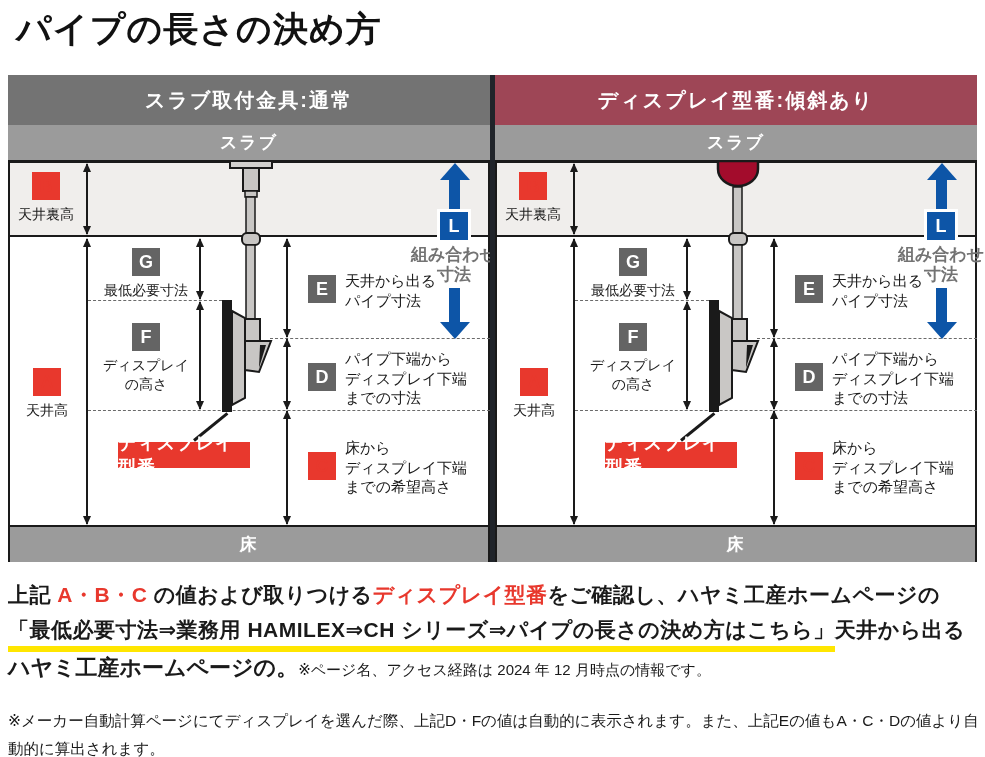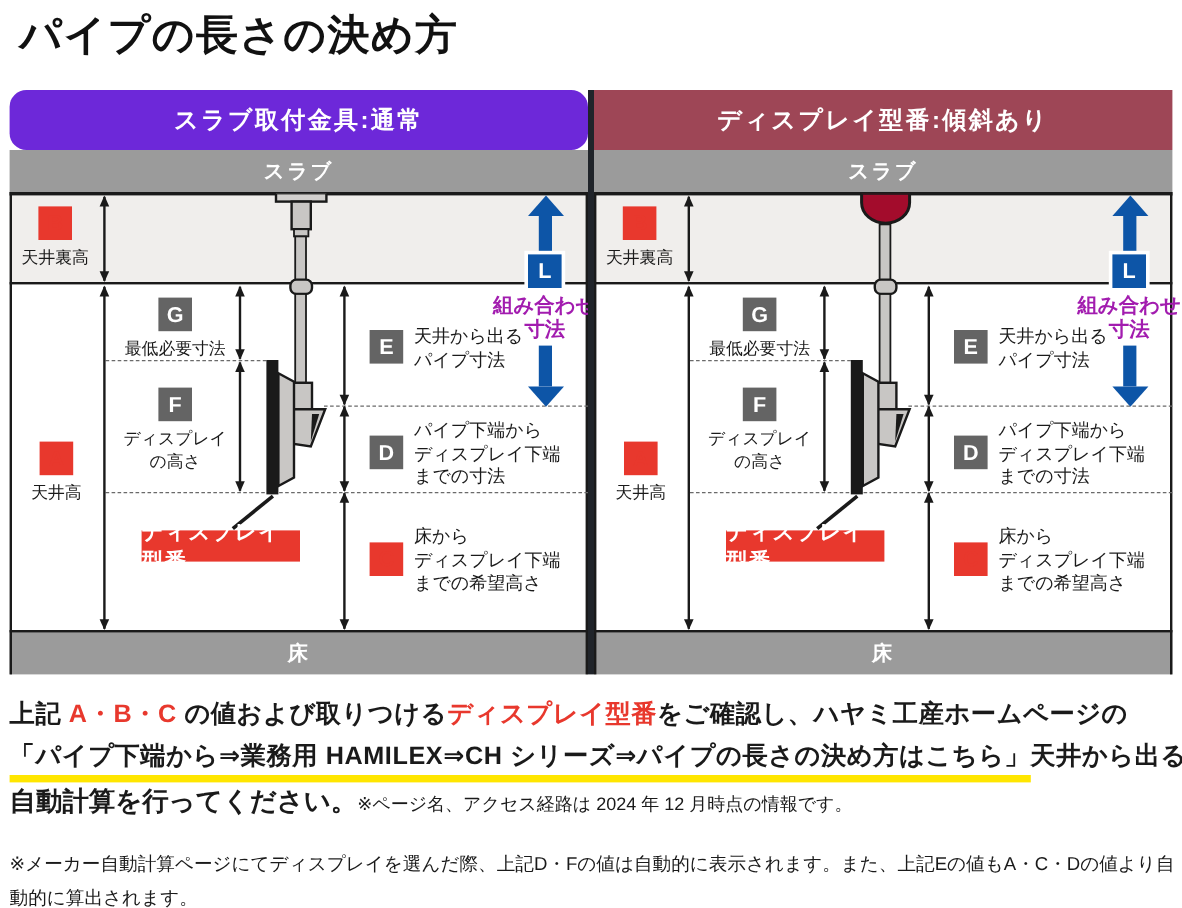--- a/index.html
+++ b/index.html
@@ -10,21 +10,21 @@
   .abs{position:absolute;}
   
   #title{left:16px;top:6px;font-size:35px;font-weight:900;letter-spacing:1px;color:#111;}
   
   .panel{position:absolute;top:75px;width:482px;height:487px;}
   #panelL{left:8px;}
   #panelR{left:495px;}
   #divider{left:490px;top:75px;width:5px;height:487px;background:#20242a;}
   .phead{position:absolute;left:0;top:0;width:100%;height:50px;color:#fff;font-size:20px;
          font-weight:bold;letter-spacing:2px;display:flex;align-items:center;justify-content:center;}
-  #panelL .phead{background:#6d28d9;border-radius:14px;}
+  #panelL .phead{background:#737373;}
   #panelR .phead{background:#9e4656;}
   .slab{position:absolute;left:0;top:50px;width:100%;height:35px;background:#9b9b9b;
         border-bottom:3px solid #1a1a1a;box-sizing:content-box;color:#fff;font-size:17px;
         font-weight:bold;letter-spacing:2px;display:flex;align-items:center;justify-content:center;}
   .ceil{position:absolute;left:0;top:88px;width:100%;height:72px;background:#f0eeec;
         border-bottom:2px solid #1a1a1a;}
   .floorbar{position:absolute;left:0;top:450px;width:100%;height:37px;background:#9b9b9b;
         border-top:2px solid #1a1a1a;box-sizing:border-box;color:#fff;font-size:17px;
         font-weight:bold;letter-spacing:2px;display:flex;align-items:center;justify-content:center;}
   .sideline{position:absolute;top:85px;width:2px;height:402px;background:#1a1a1a;}
@@ -37,21 +37,21 @@
   .av::after{bottom:-1px;border-top:9px solid #1a1a1a;}
   .dash{position:absolute;height:0;border-top:1.5px dashed #6a6a6a;}
   
   .sq{position:absolute;width:28px;height:28px;display:flex;align-items:center;justify-content:center;
       color:#fff;font-weight:bold;font-size:18px;}
   .sq.red{background:#e8382d;}
   .sq.gray{background:#646464;}
   .sq.blue{background:#0d55a7;box-shadow:0 0 0 3px #fff;}
   .cap{position:absolute;font-size:14px;color:#1a1a1a;font-weight:500;text-align:center;line-height:1.35;}
   .side{position:absolute;font-size:15px;color:#1a1a1a;font-weight:500;line-height:1.3;text-align:left;white-space:nowrap;}
-  .lcap{position:absolute;color:#a21caf;font-weight:bold;font-size:17px;text-align:center;line-height:1.18;white-space:nowrap;}
+  .lcap{position:absolute;color:#737373;font-weight:bold;font-size:17px;text-align:center;line-height:1.18;white-space:nowrap;}
   
   .bshaft{position:absolute;width:11px;background:#0d55a7;}
   .bshaft.up::before{content:"";position:absolute;top:-17px;left:-9.5px;
       border-left:15px solid transparent;border-right:15px solid transparent;border-bottom:17px solid #0d55a7;}
   .bshaft.down::after{content:"";position:absolute;bottom:-17px;left:-9.5px;
       border-left:15px solid transparent;border-right:15px solid transparent;border-top:17px solid #0d55a7;}
   
   .modelbox{position:absolute;background:#e8382d;color:#fff;font-weight:bold;font-size:18px;
       letter-spacing:1px;display:flex;align-items:center;justify-content:center;}
   .pointer{position:absolute;height:3px;background:#1a1a1a;transform-origin:left center;}
@@ -218,18 +218,18 @@
   </svg>
 
   <div class="pointer" style="left:186px;top:364px;width:43px;transform:rotate(-39deg);"></div>
   <div class="modelbox" style="left:110px;top:367px;width:132px;height:26px;">ディスプレイ型番</div>
 </div>
 
 <div id="note1" class="note abs">
   <span>上記 </span><span class="red">A・B・C</span><span> の値および取りつける</span><span class="red">ディスプレイ型番</span><span>をご確認し、ハヤミ工産ホームページの</span>
 </div>
 <div id="note2" class="note abs">
-  <span class="ul">「パイプ下端から⇒業務用 HAMILEX⇒CH シリーズ⇒パイプの長さの決め方はこちら」</span><span>天井から出る</span>
+  <span class="ul">「最低必要寸法⇒業務用 HAMILEX⇒CH シリーズ⇒パイプの長さの決め方はこちら」</span><span>天井から出る</span>
 </div>
 <div id="note3" class="note abs">
-  <span>自動計算を行ってください。</span><span class="small">※ページ名、アクセス経路は 2024 年 12 月時点の情報です。</span>
+  <span>ハヤミ工産ホームページの。</span><span class="small">※ページ名、アクセス経路は 2024 年 12 月時点の情報です。</span>
 </div>
 <div id="note4" class="note abs">※メーカー自動計算ページにてディスプレイを選んだ際、上記D・Fの値は自動的に表示されます。また、上記Eの値もA・C・Dの値より自動的に算出されます。</div>
 
 </body></html>

